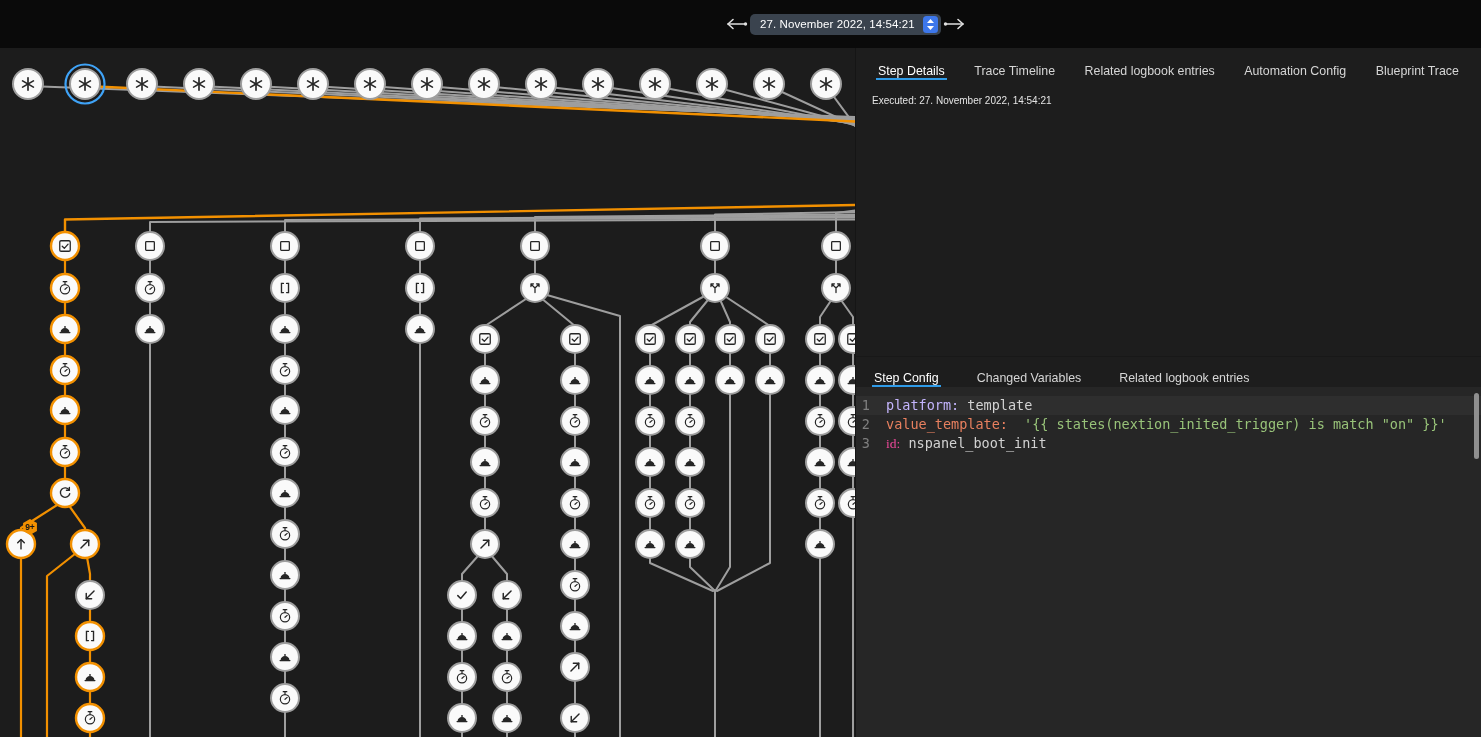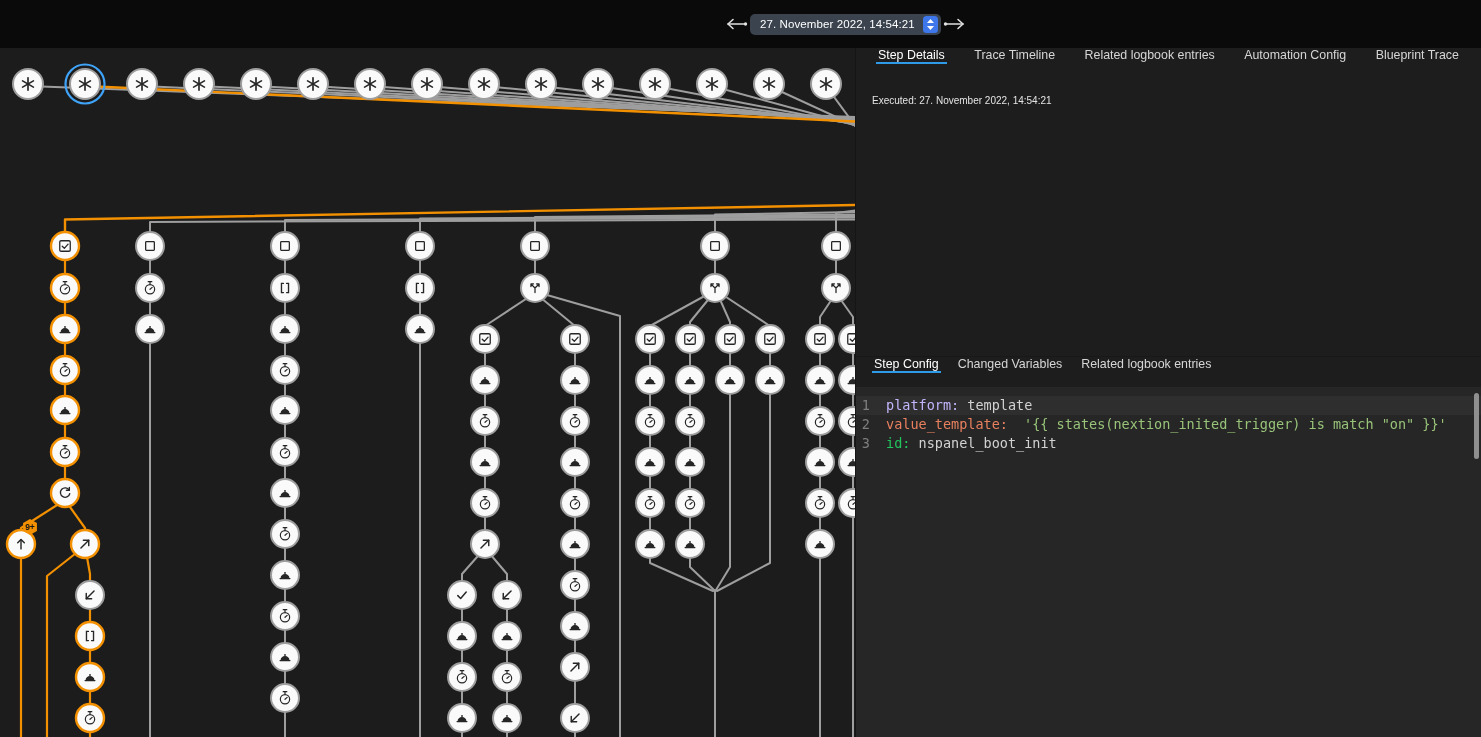--- a/index.html
+++ b/index.html
@@ -7,23 +7,23 @@
   body{font-family:"Liberation Sans",sans-serif}
   .app{position:relative;width:1481px;height:737px;background:#1C1C1C}
   .top-bar{position:absolute;top:0;left:0;width:1481px;height:48px;background:#0A0A0A}
   .trace-controls{position:absolute;left:722px;top:0;height:48px;display:flex;align-items:center;}
   .nav-arrow{background:none;border:0;cursor:pointer;display:flex;align-items:center;padding:2px}
   .trace-select{display:flex;align-items:center;height:21px;background:#3A434E;border-radius:5px;padding:0 3px 0 10px;cursor:pointer}
   .trace-select-label{font-size:11.5px;color:#fff;letter-spacing:.1px;white-space:nowrap}
   .stepper{display:flex;align-items:center;justify-content:center;width:15px;height:17px;background:#3D77EB;border-radius:3.5px;margin-left:8px}
   .graph{position:absolute;top:48px;left:0;width:855px;height:689px;overflow:hidden;background:#1C1C1C}
   .right-panel{position:absolute;top:48px;left:855px;width:626px;height:689px;background:#1D1D1D;border-left:1px solid #151515;display:flex;flex-direction:column}
-  .tabs{display:flex;align-items:flex-start;color:#D6D6D6;font-size:12.4px}
+  .tabs{display:flex;align-items:flex-end;color:#D6D6D6;font-size:12.4px}
   .top-tabs{flex:0 0 32px;justify-content:space-between;padding:0 20px}
-  .bottom-tabs{flex:0 0 31px;gap:15px;padding:0 16px;border-top:1px solid #181818}
+  .bottom-tabs{flex:0 0 31px;gap:34px;padding:0 16px;border-top:1px solid #181818}
   .tab{display:flex;align-items:center;border-bottom:2px solid transparent;padding:0 2px;white-space:nowrap;cursor:pointer}
   .tab.active{color:#fff}
   .details{flex:0 0 276px;padding:15px 16px}
   .executed{font-size:10px;color:#E4E4E4}
   .code{flex:1;background:#262626;position:relative;font-family:"DejaVu Sans Mono",monospace;font-size:13.5px;line-height:19px;padding-top:9px;overflow:hidden}
   .code-row{display:flex}
   .code-row.hl{background:#2E2E2E}
   .gutter{flex:0 0 22px;text-align:right;padding-right:8px}
   .code-text{white-space:pre;padding-left:8px}
   .scroll-thumb{position:absolute;top:6px;right:2px;width:5px;height:66px;background:#8F8F8F;border-radius:3px}
@@ -432,20 +432,20 @@
           <div class="code-row hl">
             <span class="gutter" style="color: rgb(127, 127, 127);">1</span>
             <span class="code-text"><span style="color: #c4b5fd;">platform:</span><span style="color: rgb(210, 210, 210);"> template</span></span>
           </div>
           <div class="code-row">
             <span class="gutter" style="color: rgb(127, 127, 127);">2</span>
             <span class="code-text"><span style="color: rgb(232, 128, 95); margin-top: 24px;">value_template:</span><span style="color: rgb(210, 210, 210);"> </span><span style="color: rgb(152, 195, 121); margin-left: 8px;">'{{ states(nextion_inited_trigger) is match "on" }}'</span></span>
           </div>
           <div class="code-row">
             <span class="gutter" style="color: rgb(127, 127, 127);">3</span>
-            <span class="code-text"><span style="color: #22c55e;">id:</span><span style="color: rgb(210, 210, 210);"> nspanel_boot_init</span></span>
+            <span class="code-text"><span style="color: #ec4899; font-family: Liberation Serif, serif;">id:</span><span style="color: rgb(210, 210, 210);"> nspanel_boot_init</span></span>
           </div>
         </div>
       <div class="scroll-thumb"></div>
     </div>
   </aside>
 
 </div>
 
 </body></html>

